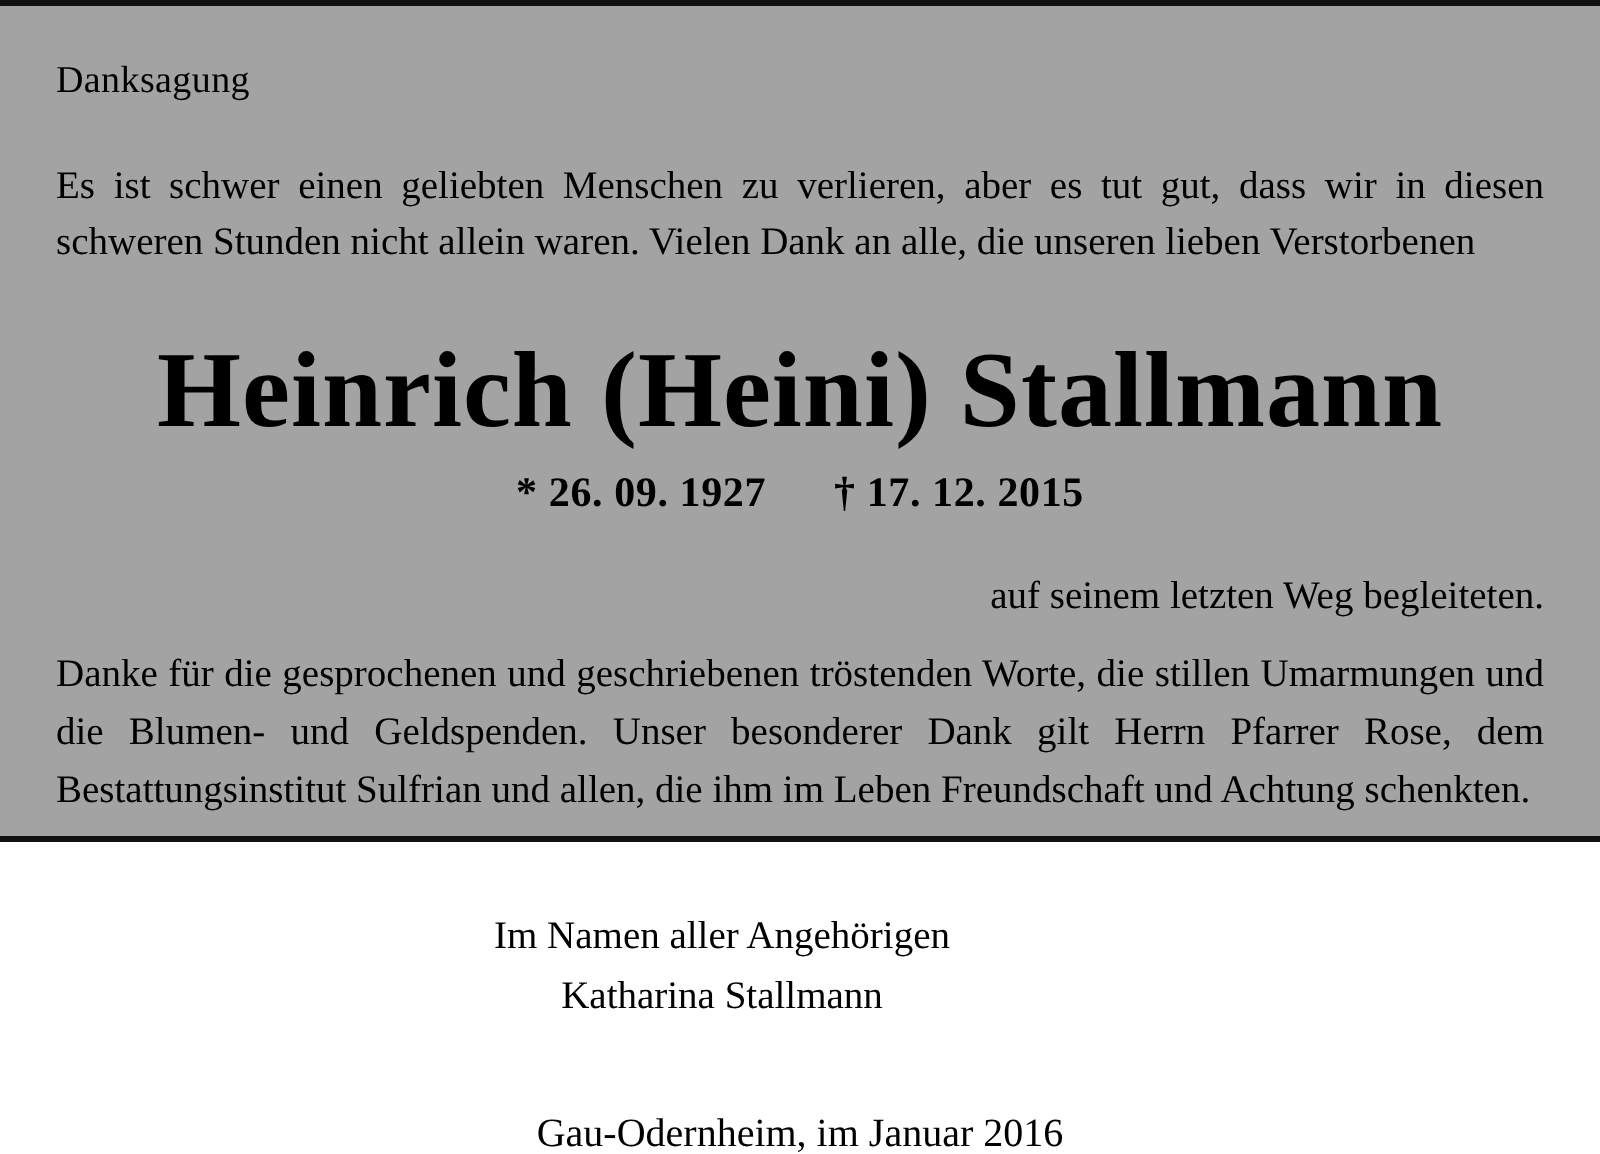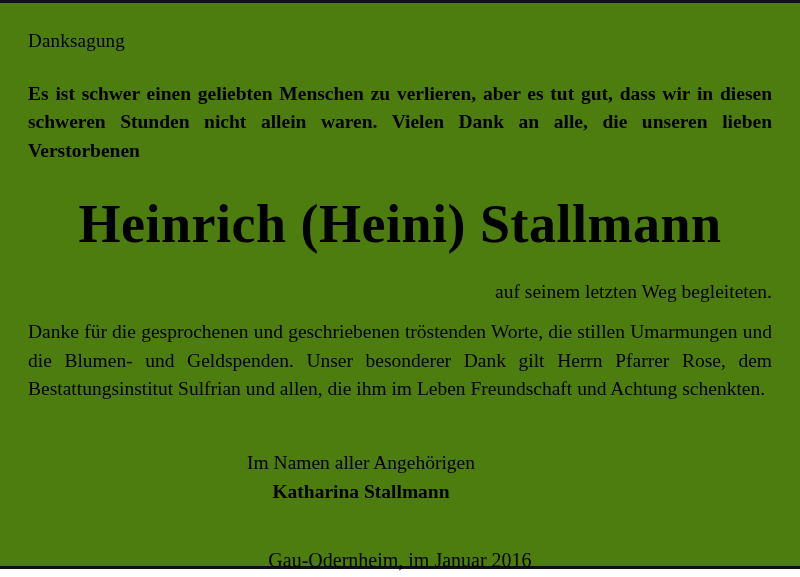--- a/index.html
+++ b/index.html
@@ -11,39 +11,38 @@
     width: 800px;
     height: 577px;
     font-family: "Liberation Serif", serif;
     color: #000000;
     overflow: hidden;
   }
   .notice {
     position: relative;
     box-sizing: border-box;
     width: 800px;
-    height: 569px;
-    background: #4d7c0f;
+    height: 421px;
+    background: #a3a3a3;
     border-top: 3px solid #111111;
     border-bottom: 3px solid #111111;
     padding: 26px 28px 0 28px;
   }
   .heading {
     font-size: 19px;
     line-height: 1.3;
     margin: 0 0 26px 0;
     letter-spacing: 0.2px;
   }
   .intro {
     font-size: 19.5px;
     line-height: 1.47;
     text-align: justify;
     text-justify: inter-word;
     margin: 0 0 30px 0;
-    font-weight: bold;
   }
   .name-block {
     text-align: center;
     margin: 0 0 26px 0;
   }
   .deceased-name {
     font-size: 54px;
     font-weight: bold;
     line-height: 1.05;
     letter-spacing: 0.5px;
@@ -75,40 +74,43 @@
     text-align: center;
     padding-right: 78px;
     margin: 0 0 40px 0;
   }
   .signature .on-behalf {
     font-size: 19.5px;
     line-height: 1.5;
   }
   .signature .signer {
     font-size: 19.5px;
-    font-weight: bold;
+    font-weight: normal;
     line-height: 1.5;
   }
   .place-date {
     font-size: 20px;
     line-height: 1.4;
     text-align: center;
   }
 </style>
 </head>
 <body>
 
 <div class="notice">
 
   <div class="heading">Danksagung</div>
 
   <p class="intro">Es ist schwer einen geliebten Menschen zu verlieren, aber es tut gut, dass wir in diesen schweren Stunden nicht allein waren. Vielen Dank an alle, die unseren lieben Verstorbenen</p>
 
   <div class="name-block">
     <div class="deceased-name">Heinrich (Heini) Stallmann</div>
+    <div class="dates">
+      <span>* 26. 09. 1927</span><span class="gap"></span><span>† 17. 12. 2015</span>
+    </div>
   </div>
 
   <p class="line-after">auf seinem letzten Weg begleiteten.</p>
 
   <p class="thanks">Danke für die gesprochenen und geschriebenen tröstenden Worte, die stillen Umarmungen und die Blumen- und Geldspenden. Unser besonderer Dank gilt Herrn Pfarrer Rose, dem Bestattungsinstitut Sulfrian und allen, die ihm im Leben Freundschaft und Achtung schenkten.</p>
 
   <div class="signature">
     <div class="on-behalf">Im Namen aller Angehörigen</div>
     <div class="signer">Katharina Stallmann</div>
   </div>

